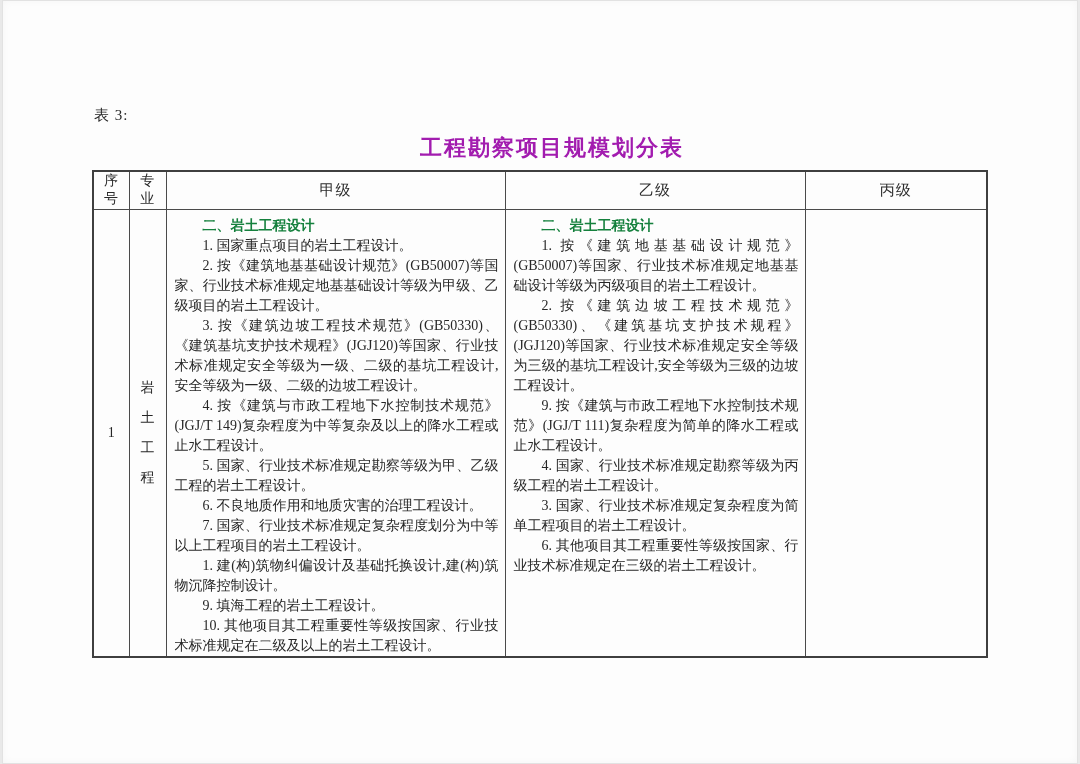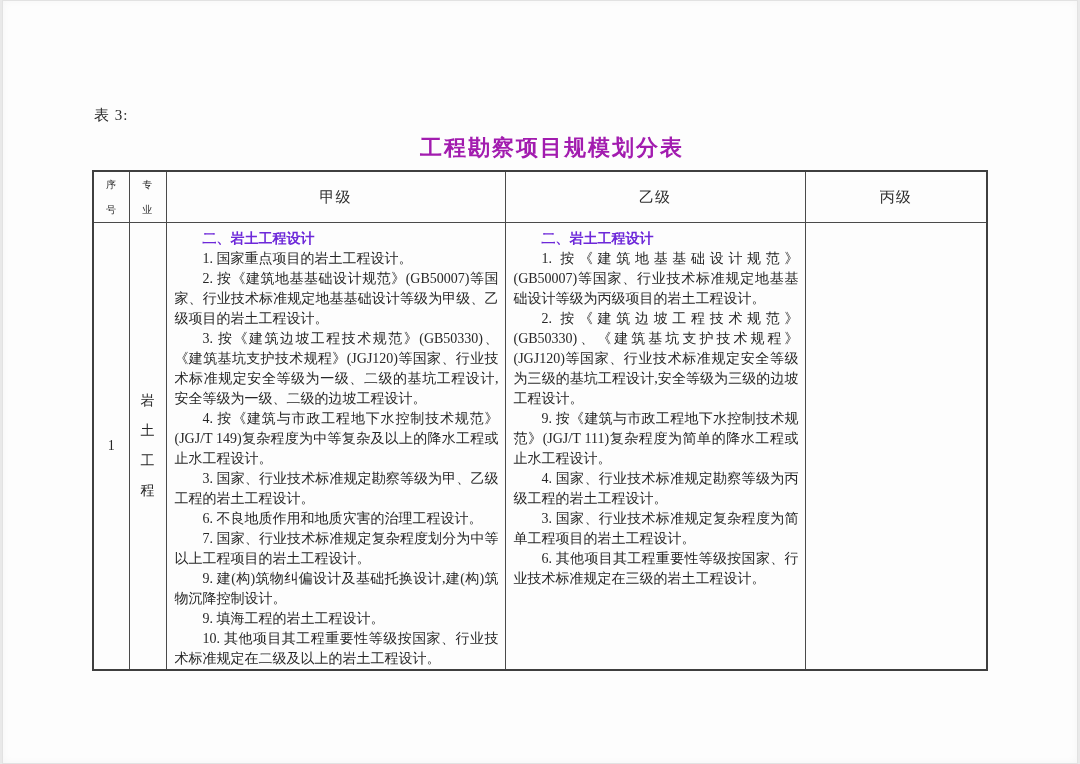--- a/index.html
+++ b/index.html
@@ -55,22 +55,22 @@
   th.hdr {
     font-size: 15px;
     text-align: center;
     letter-spacing: 1px;
     color: #2a2a2a;
   }
   .stack2 {
     display: inline-block;
     width: 1.05em;
     word-break: break-all;
-    line-height: 25px;
-    font-size: 10px;
+    line-height: 18px;
+    font-size: 14px;
     text-align: right;
   }
   td.seq-cell {
     text-align: center;
     font-size: 14px;
   }
   td.spec-cell { text-align: center; }
   .vstack {
     display: inline-block;
     width: 1.05em;
@@ -82,21 +82,21 @@
   td.content-cell {
     vertical-align: top;
     padding: 6px 6px 0 8px;
     font-size: 14px;
     line-height: 20px;
     text-align: justify;
   }
   td.content-cell .cell-heading {
     font-weight: bold;
     text-indent: 2em;
-    color: #6d28d9;
+    color: #15803d;
   }
   td.content-cell .items p {
     text-indent: 2em;
     text-align: justify;
   }
   .page-number {
     position: absolute;
     left: 0;
     top: 684px;
     width: 1080px;
@@ -135,24 +135,24 @@
       <tr>
         <td class="seq-cell">1</td>
         <td class="spec-cell"><span class="vstack">岩土工程</span></td>
         <td class="content-cell">
           <p class="cell-heading">二、岩土工程设计</p>
           <div class="items">
               <p>1. 国家重点项目的岩土工程设计。</p>
               <p>2. 按《建筑地基基础设计规范》(GB50007)等国家、行业技术标准规定地基基础设计等级为甲级、乙级项目的岩土工程设计。</p>
               <p>3. 按《建筑边坡工程技术规范》(GB50330)、《建筑基坑支护技术规程》(JGJ120)等国家、行业技术标准规定安全等级为一级、二级的基坑工程设计,安全等级为一级、二级的边坡工程设计。</p>
               <p>4. 按《建筑与市政工程地下水控制技术规范》(JGJ/T 149)复杂程度为中等复杂及以上的降水工程或止水工程设计。</p>
-              <p>3. 国家、行业技术标准规定勘察等级为甲、乙级工程的岩土工程设计。</p>
+              <p>5. 国家、行业技术标准规定勘察等级为甲、乙级工程的岩土工程设计。</p>
               <p>6. 不良地质作用和地质灾害的治理工程设计。</p>
               <p>7. 国家、行业技术标准规定复杂程度划分为中等以上工程项目的岩土工程设计。</p>
-              <p>9. 建(构)筑物纠偏设计及基础托换设计,建(构)筑物沉降控制设计。</p>
+              <p>1. 建(构)筑物纠偏设计及基础托换设计,建(构)筑物沉降控制设计。</p>
               <p>9. 填海工程的岩土工程设计。</p>
               <p>10. 其他项目其工程重要性等级按国家、行业技术标准规定在二级及以上的岩土工程设计。</p>
             </div>
         </td>
         <td class="content-cell">
           <p class="cell-heading">二、岩土工程设计</p>
           <div class="items">
               <p>1. 按《建筑地基基础设计规范》(GB50007)等国家、行业技术标准规定地基基础设计等级为丙级项目的岩土工程设计。</p>
               <p>2. 按《建筑边坡工程技术规范》(GB50330)、《建筑基坑支护技术规程》(JGJ120)等国家、行业技术标准规定安全等级为三级的基坑工程设计,安全等级为三级的边坡工程设计。</p>
               <p>9. 按《建筑与市政工程地下水控制技术规范》(JGJ/T 111)复杂程度为简单的降水工程或止水工程设计。</p>

